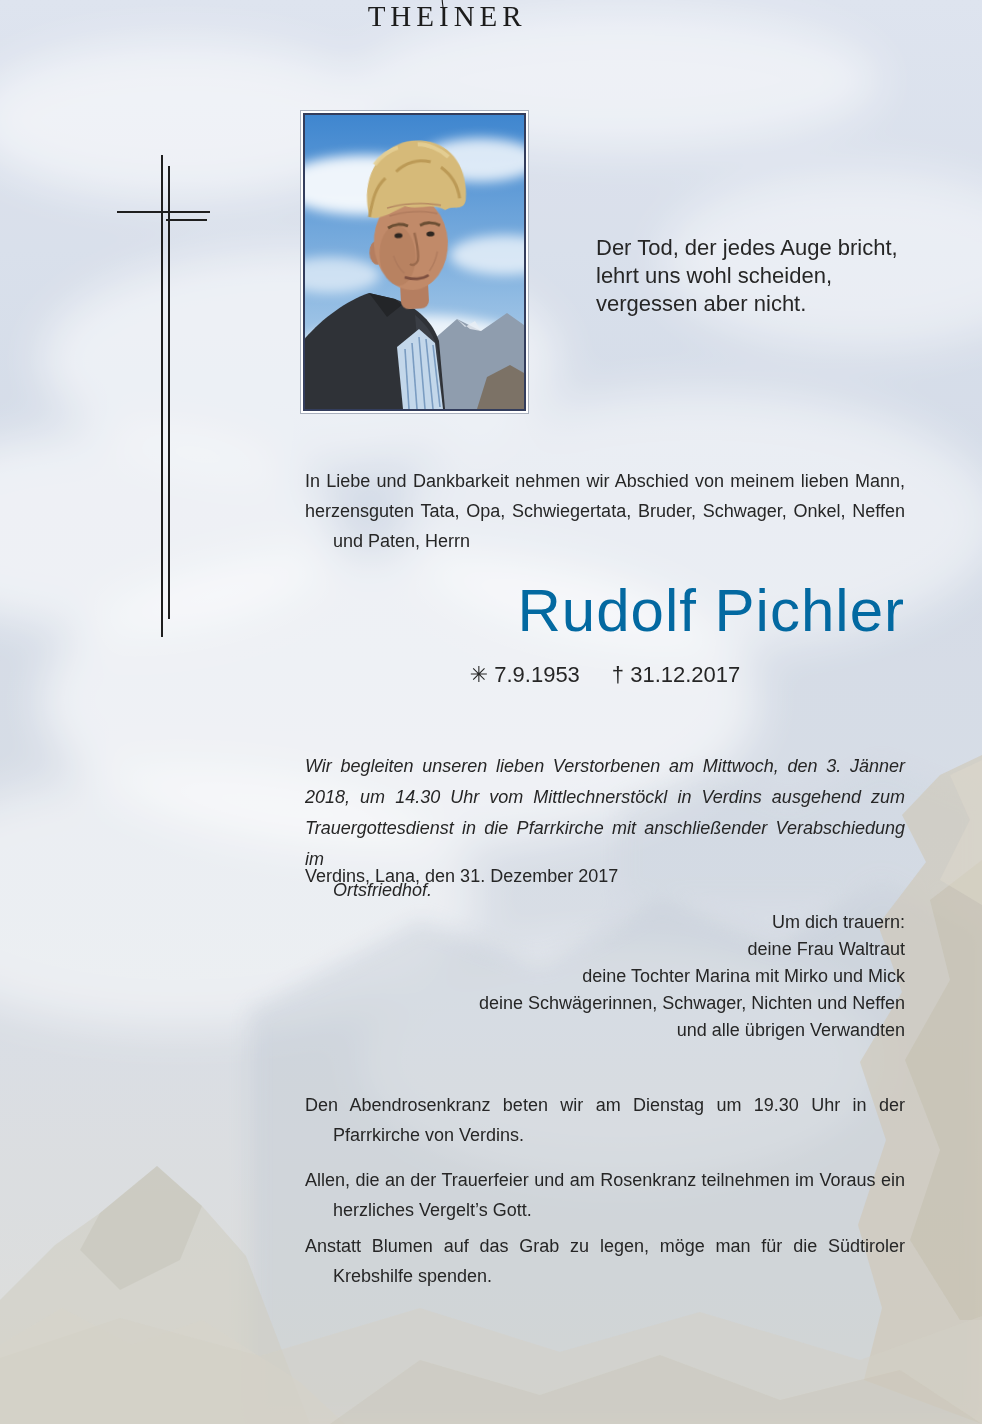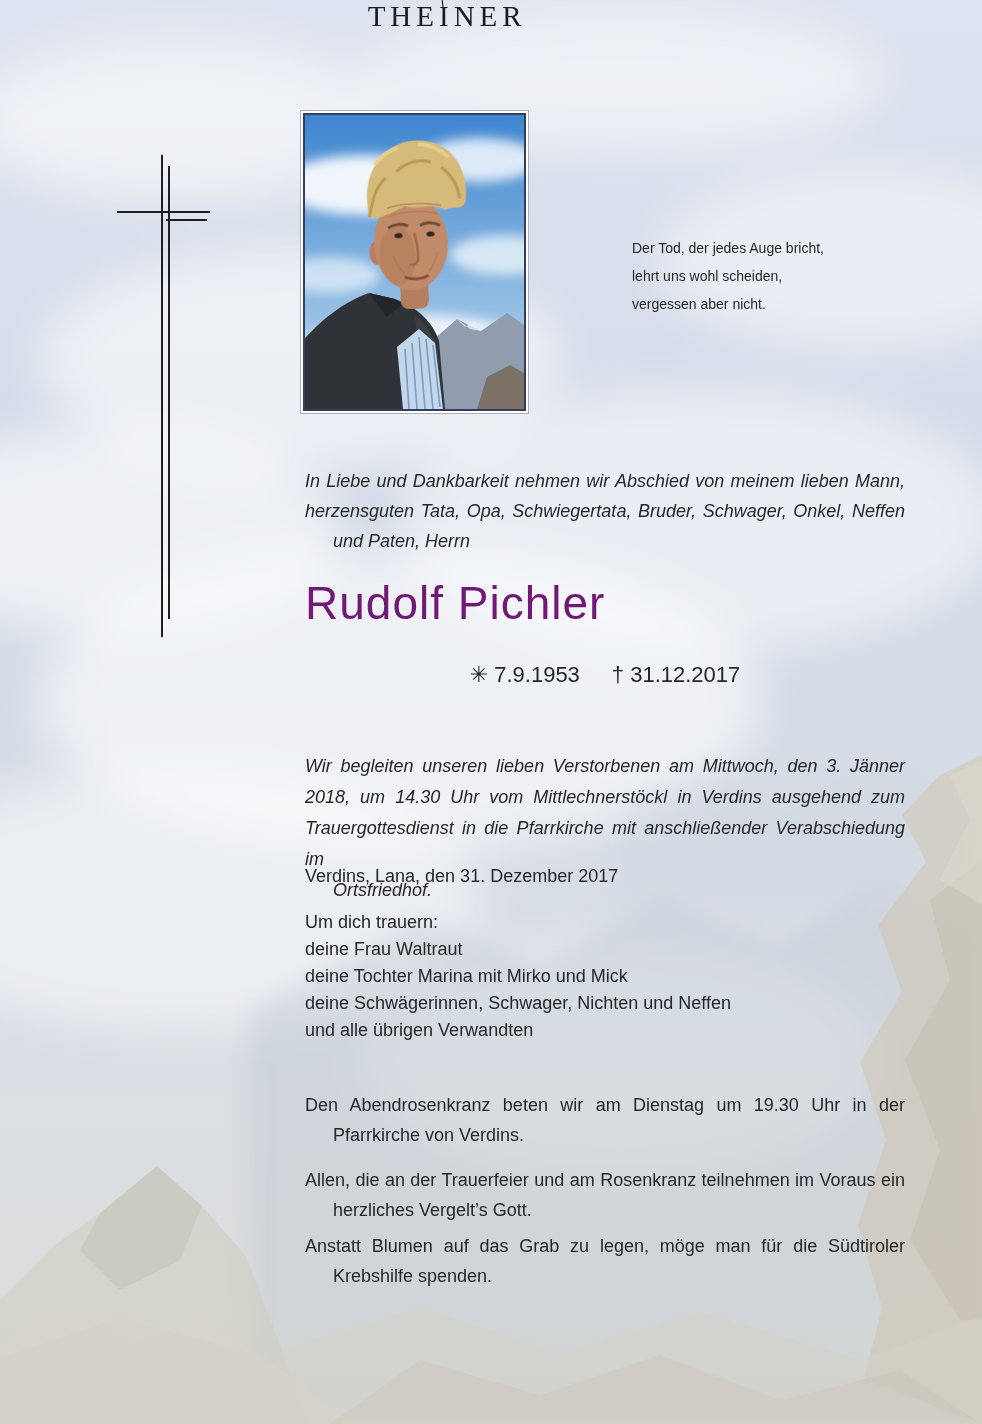--- a/index.html
+++ b/index.html
@@ -16,32 +16,32 @@
   #cross-v2{left:168px;top:166px;width:2px;height:453px;}
   #cross-h1{left:117px;top:211px;width:93px;height:2px;}
   #cross-h2{left:166px;top:219px;width:41px;height:2px;}
   
   #photo-frame{
     position:absolute;left:300px;top:110px;z-index:2;
     background:#ffffff;border:1px solid #a9b0bd;padding:2px;
   }
   #photo-inner{border:2px solid #333d5c;line-height:0;}
   
-  #quote{left:632px;top:234px;width:310px;font-size:14px;line-height:28px;}
+  #quote{left:596px;top:234px;width:310px;font-size:22px;line-height:28px;}
   
   .col{left:305px;width:600px;}
   .jline{text-align:justify;text-align-last:justify;}
   .lline{text-align:left;margin-left:28px;}
-  #intro{top:466px;font-size:18px;line-height:30px;font-style:italic;}
-  #name-block{top:576px;text-align:left;font-size:46px;letter-spacing:1px;color:#701a75;}
+  #intro{top:466px;font-size:18px;line-height:30px;}
+  #name-block{top:576px;text-align:right;font-size:60px;letter-spacing:1px;color:#0369a1;}
   #dates-block{top:662px;text-align:center;font-size:22px;}
   .date-gap{display:inline-block;width:32px;}
   #funeral{top:751px;font-size:18px;line-height:31px;font-style:italic;}
   #dateline{top:866px;font-size:18px;}
-  #mourners{top:909px;font-size:18px;line-height:27px;}
+  #mourners{top:909px;font-size:18px;line-height:27px;text-align:right;}
   #rosary{top:1090px;font-size:18px;line-height:30px;}
   #thanks{top:1165px;font-size:18px;line-height:30px;}
   #donation{top:1231px;font-size:18px;line-height:30px;}
   
   #footer{left:0;top:1306px;width:982px;text-align:center;color:#1c1c1c;z-index:2;}
   #footer-line1 span{vertical-align:baseline;}
   #footer-prefix{font-size:16px;}
   #footer-brand{
     font-family:"Liberation Serif","DejaVu Serif",serif;
     font-size:29px;letter-spacing:5px;margin:0 8px 0 10px;

